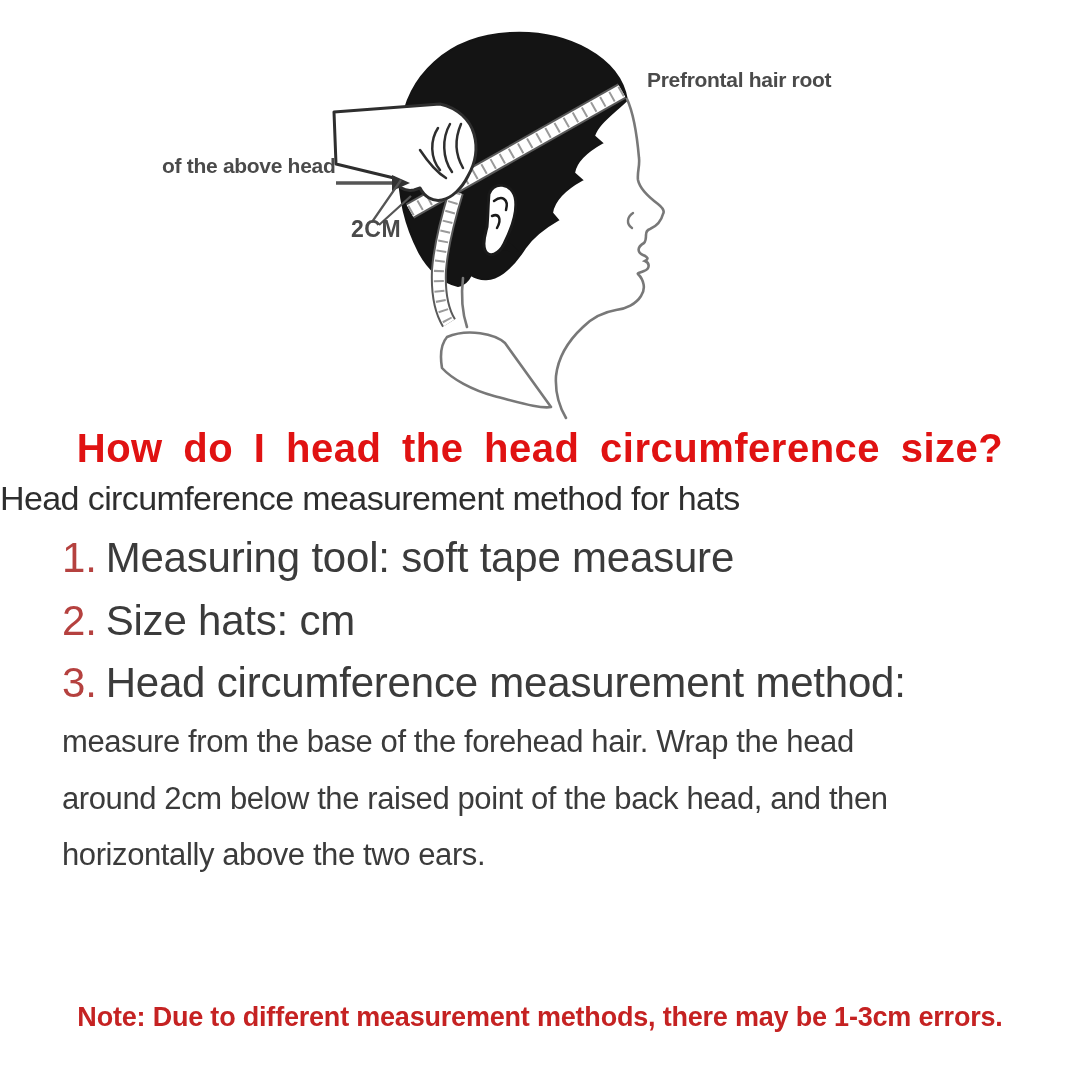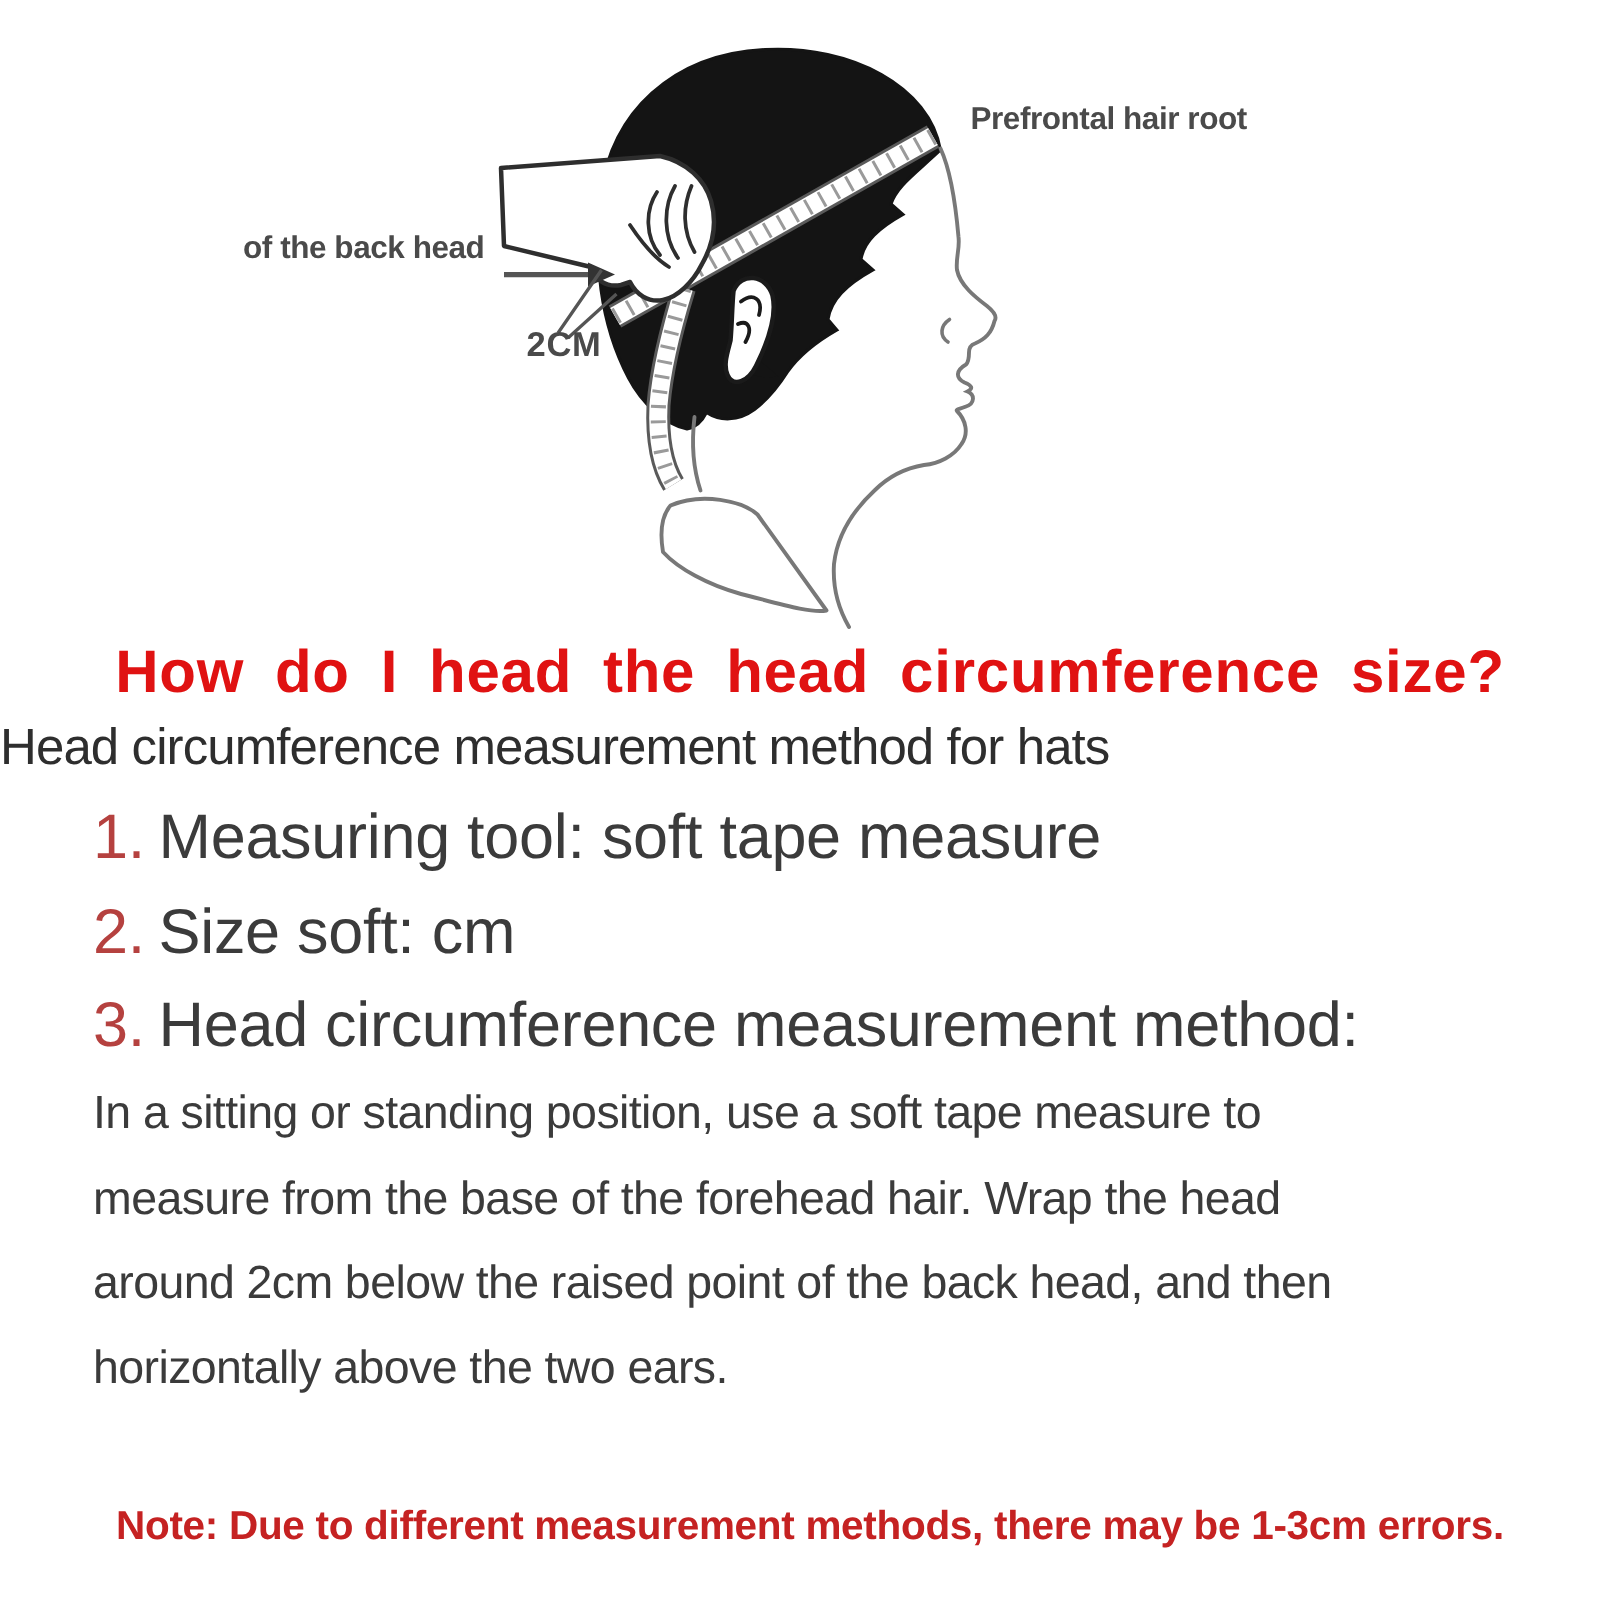--- a/index.html
+++ b/index.html
@@ -132,44 +132,43 @@
         <line x1="336" y1="183" x2="392" y2="183" stroke="#555555" stroke-width="3.5"></line>
         <polygon points="392,175 410,183 392,191" fill="#333333"></polygon>
       </g>
 
       <path d="M 372,222 L 401,180 M 379,225 L 411,196" fill="none" stroke="#555555" stroke-width="2.2"></path>
     </svg>
 
     <div class="diagram-label" id="label-prefrontal">Prefrontal hair root</div>
 
     <div class="diagram-label" id="label-raised">
-      <div>of the back head</div>
+      <div>of the above head</div>
     </div>
 
     <div class="diagram-label" id="label-2cm">2CM</div>
   </div>
 
   <div id="heading">How do I head the head circumference size?</div>
 
   <div id="subtitle">Head circumference measurement method for hats</div>
 
   <div id="list">
     <div class="list-item">
       <span class="list-num">1.</span><span>Measuring tool: soft tape measure</span>
     </div>
     <div class="list-item">
-      <span class="list-num">2.</span><span>Size soft: cm</span>
+      <span class="list-num">2.</span><span>Size hats: cm</span>
     </div>
     <div class="list-item">
       <span class="list-num">3.</span><span>Head circumference measurement method:</span>
     </div>
   </div>
 
   <div id="paragraph">
-    <div class="para-line">In a sitting or standing position, use a soft tape measure to</div>
     <div class="para-line">measure from the base of the forehead hair. Wrap the head</div>
     <div class="para-line">around 2cm below the raised point of the back head, and then</div>
     <div class="para-line">horizontally above the two ears.</div>
   </div>
 
   <div id="note">Note: Due to different measurement methods, there may be 1-3cm errors.</div>
 
 </div>
 
 </body></html>

